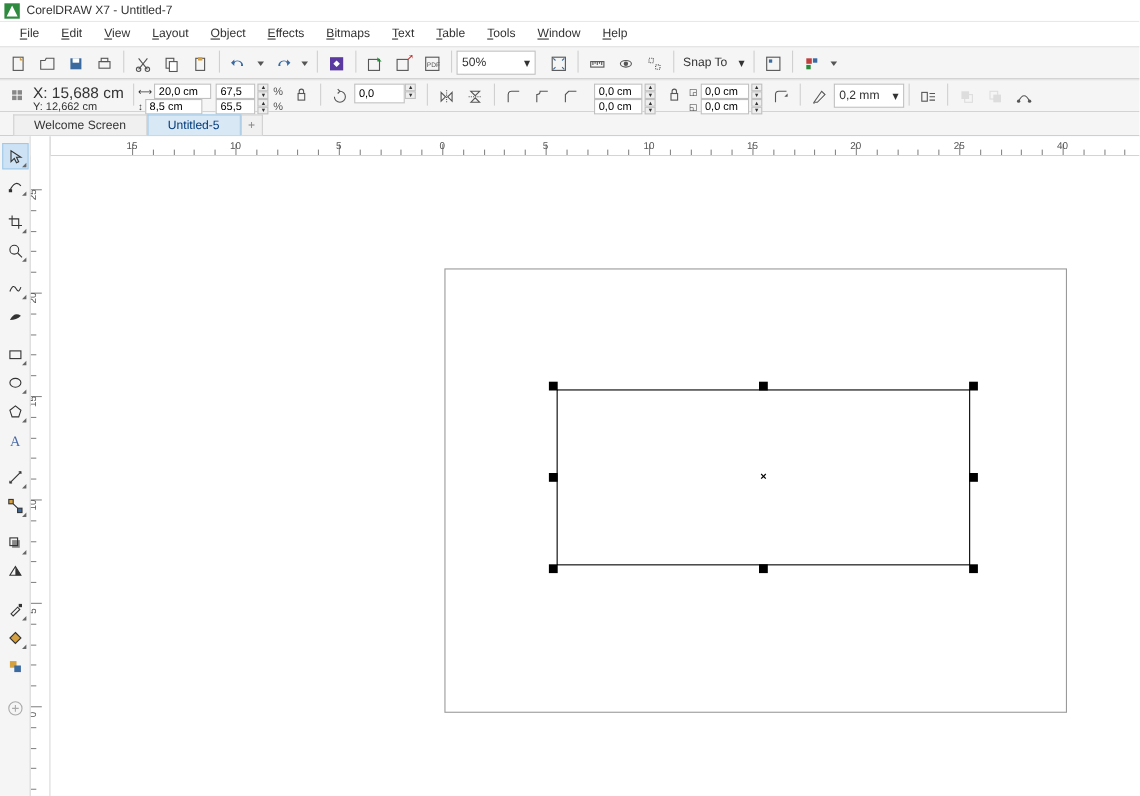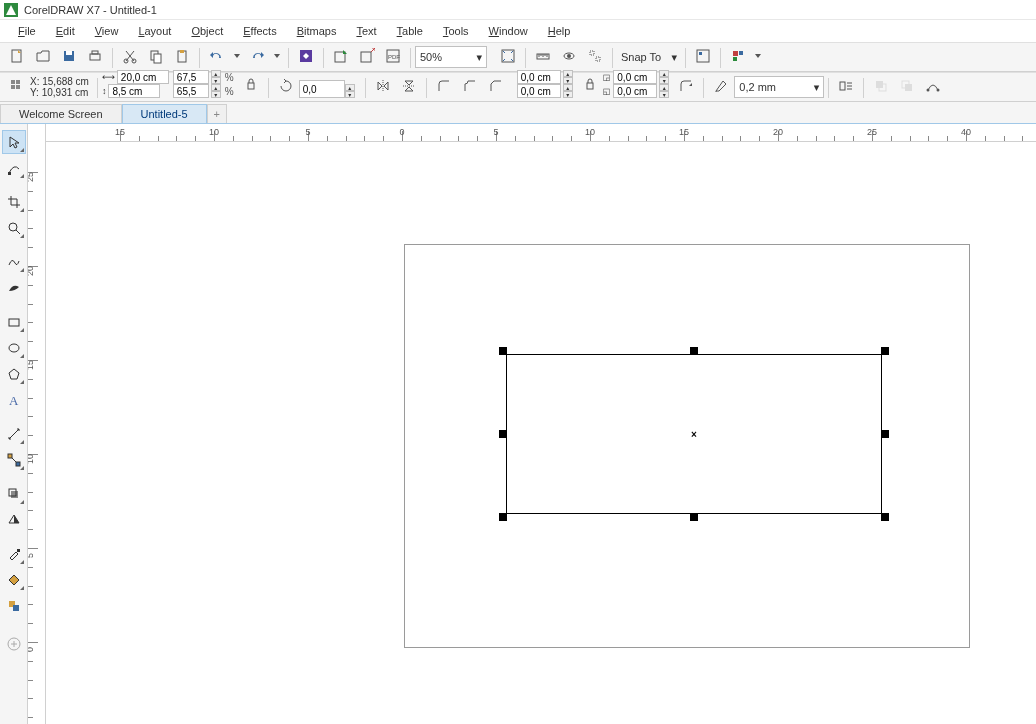--- a/index.html
+++ b/index.html
@@ -3,34 +3,34 @@
 <meta charset="utf-8">
 <style>
   * { box-sizing: border-box; margin: 0; padding: 0; }
   body { font-family: "Segoe UI", Tahoma, sans-serif; font-size: 11px; color: #333; background: #fff; overflow: hidden; width: 1036px; height: 724px; }
   .titlebar { height: 20px; background: #fff; display: flex; align-items: center; padding-left: 4px; border-bottom: 1px solid #e8e8e8; }
   .titlebar .logo { width: 14px; height: 14px; background: #2d8a3e; margin-right: 6px; display: inline-flex; align-items: center; justify-content: center; }
   .titlebar .logo svg { width: 12px; height: 12px; }
   .menubar { height: 22px; background: #fff; display: flex; align-items: center; padding-left: 8px; gap: 0; }
   .menu-item { padding: 3px 10px; cursor: default; }
   .menu-item .ul { text-decoration: underline; }
-  .toolbar1, .toolbar2 { background: #f5f5f5; border-top: 1px solid #e0e0e0; border-bottom: 1px solid #d0d0d0; display: flex; align-items: flex-end; padding: 3px 4px; height: 30px; }
+  .toolbar1, .toolbar2 { background: #f5f5f5; border-top: 1px solid #e0e0e0; border-bottom: 1px solid #d0d0d0; display: flex; align-items: flex-start; padding: 3px 4px; height: 30px; }
   .tbtn { width: 24px; height: 24px; display: inline-flex; align-items: center; justify-content: center; margin: 0 1px; border: 1px solid transparent; cursor: default; }
   .tbtn.disabled { opacity: 0.4; pointer-events: none; }
   .sep { width: 1px; height: 20px; background: #d0d0d0; margin: 0 4px; }
   .sep-wide { width: 8px; }
   .combo { height: 22px; border: 1px solid #c0c0c0; background: #fff; display: inline-flex; align-items: center; padding: 0 4px; font-size: 11px; min-width: 60px; justify-content: space-between; }
   .combo .caret { margin-left: 4px; }
   .spinbox input, .spin-input { height: 14px; font-size: 10px; border: 1px solid #c0c0c0; width: 52px; padding: 0 3px; background:#fff; }
   .spin-row { display:inline-flex; align-items:center; gap:2px; height:14px;}
   .spin-row .arrows { display:flex; flex-direction:column; }
   .arrow-btn { width:10px; height:7px; font-size:6px; line-height:6px; text-align:center; background:#eee; border:1px solid #c0c0c0; }
   .lbl-sm { font-size:10px; color:#555; margin-left:2px; }
   .two-stack { display:inline-flex; flex-direction:column; gap:0px; margin-right:4px;}
-  .doc-tabs { height: 22px; background: #f5f5f5; display: flex; align-items: flex-end; border-bottom: 1px solid #a0c8e8; }
+  .doc-tabs { height: 22px; background: #f5f5f5; display: flex; align-items: flex-end; border-bottom: 1px solid #a0c8e8; padding-left: 12px; }
   .doc-tab { padding: 3px 18px; border-top:1px solid #d0d0d0; border-left:1px solid #d0d0d0; border-right:1px solid #d0d0d0; background:#f0f0f0; margin-right:0; font-size:11px; cursor:default;}
   .doc-tab.active { background:#d8e8f5; border-color:#a0c8e8; color:#003a7a; }
   .doc-tab.add { width:20px; padding:3px 4px; text-align:center; color:#888; }
   .workspace { position: relative; height: 600px; background:#fff; }
   .toolbox { position:absolute; left:0; top:0; width:28px; background:#f5f5f5; border-right:1px solid #d0d0d0; height:100%; padding-top:4px; }
   .tool { width:24px; height:24px; margin:2px auto; display:flex; align-items:center; justify-content:center; border:1px solid transparent; cursor:default; position:relative;}
   .tool.active { border:1px solid #a0c8e8; background:#cde3f5;}
   .tool .fly { position:absolute; right:1px; bottom:1px; width:0;height:0;border-left:4px solid transparent; border-bottom:4px solid #666;}
   .ruler-h { position:absolute; left:46px; right:0; top:0; height:18px; background:#fff; border-bottom:1px solid #d0d0d0; overflow:hidden;}
   .ruler-v { position:absolute; left:28px; top:0; width:18px; height:100%; background:#fff; border-right:1px solid #d0d0d0; overflow:hidden;}
@@ -49,21 +49,21 @@
 </style>
 </head>
 <body>
 
 <div class="titlebar">
   <span class="logo">
     <svg viewBox="0 0 12 12">
         <path d="M1 11 L6 1 L11 11 Z" fill="#fff"></path>
       </svg>
   </span>
-  <span>CorelDRAW X7 - Untitled-1</span>
+  <span>CorelDRAW X7 - Untitled-7</span>
 </div>
 
 <div class="menubar" id="menubar">
     <span class="menu-item"><span class="ul">F</span>ile</span>
     <span class="menu-item"><span class="ul">E</span>dit</span>
     <span class="menu-item"><span class="ul">V</span>iew</span>
     <span class="menu-item"><span class="ul">L</span>ayout</span>
     <span class="menu-item"><span class="ul">O</span>bject</span>
     <span class="menu-item"><span class="ul">E</span>ffects</span>
     <span class="menu-item"><span class="ul">B</span>itmaps</span>
@@ -226,22 +226,22 @@
 <div class="toolbar2">
   <span class="tbtn">
       <svg width="16" height="16">
         <rect x="2" y="2" width="4" height="4" fill="#888"></rect>
         <rect x="7" y="2" width="4" height="4" fill="#888"></rect>
         <rect x="2" y="7" width="4" height="4" fill="#888"></rect>
         <rect x="7" y="7" width="4" height="4" fill="#888"></rect>
       </svg>
     </span>
   <div class="two-stack">
-    <span style="font-size:10px">X: 15,688 cm</span>
-    <span style="font-size:10px">Y: 10,931 cm</span>
+    <span style="font-size:14px">X: 15,688 cm</span>
+    <span style="font-size:10px">Y: 12,662 cm</span>
   </div>
   <span class="sep"></span>
   <div class="two-stack">
     <div class="spin-row">
       <span style="font-size:9px">⟷</span>
       <input class="spin-input" value="20,0 cm" style="">
     </div>
     <div class="spin-row">
       <span style="font-size:9px">↕</span>
       <input class="spin-input" value="8,5 cm" style="">
@@ -359,21 +359,21 @@
         <path d="M11 8 L14 5 L14 8 Z" fill="#555"></path>
       </svg>
     </span>
   <span class="sep"></span>
   <span class="tbtn">
       <svg width="16" height="16">
         <path d="M3 13 L10 3 L13 6 L6 13 Z" fill="none" stroke="#555"></path>
         <path d="M3 13 L2 14 L4 14 Z" fill="#555"></path>
       </svg>
     </span>
-  <div class="combo" style="width:90px">
+  <div class="combo" style="width:64px">
     <span>0,2 mm</span>
     <span class="caret">▾</span>
   </div>
   <span class="sep"></span>
   <span class="tbtn">
       <svg width="16" height="16">
         <rect x="2" y="4" width="5" height="8" fill="none" stroke="#555"></rect>
         <path d="M9 5 L14 5 M9 8 L14 8 M9 11 L14 11" stroke="#555"></path>
       </svg>
     </span>

